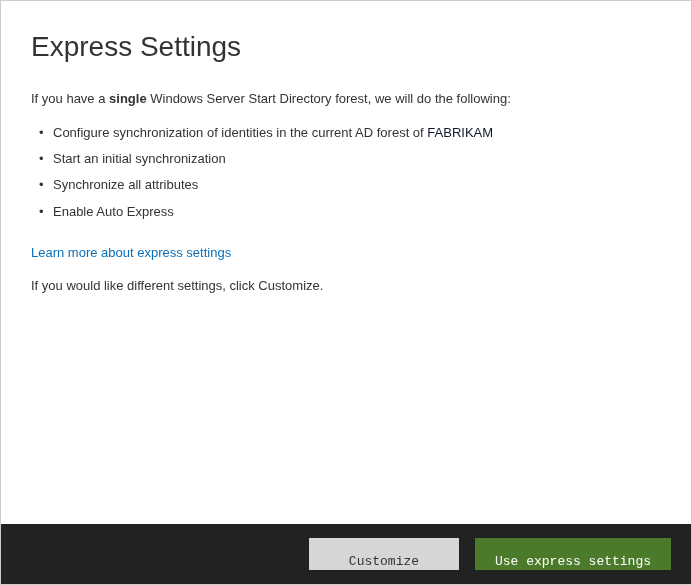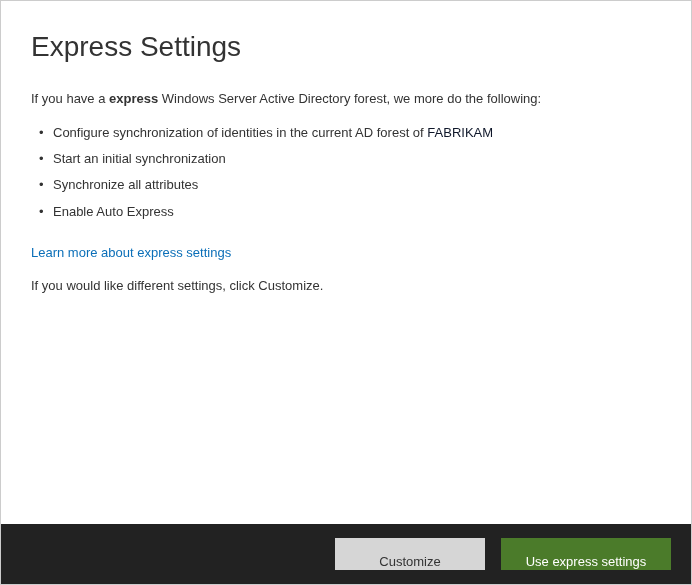--- a/index.html
+++ b/index.html
@@ -74,42 +74,42 @@
       align-items: center;
       justify-content: flex-end;
       padding: 0 20px;
       gap: 16px;
     }
     .btn {
       height: 20px;
       min-width: 150px;
       padding: 16px 20px;
       font-size: 13px;
-      font-family: Liberation Sans, sans-serif;
+      font-family: Liberation Mono, monospace;
       border: none;
       cursor: pointer;
     }
     .btn-secondary {
       background: #d6d6d6;
       color: #333;
     }
     .btn-primary {
       background: #4b7b2a;
       color: #fff;
       min-width: 170px;
     }
   </style>
 </head>
 <body>
 
 <div class="content">
   <h1 class="page-title">Express Settings</h1>
 
   <p class="intro-text">
-    <span>If you have a </span><span class="bold">express</span><span> Windows Server Active Directory forest, we more do the following:</span>
+    <span>If you have a </span><span class="bold">single</span><span> Windows Server Start Directory forest, we will do the following:</span>
   </p>
 
   <ul class="bullet-list">
     <li>
       <span>Configure synchronization of identities in the current AD forest of </span><span class="forest-name">FABRIKAM</span>
     </li>
     <li>Start an initial synchronization</li>
     <li>Synchronize all attributes</li>
     <li>Enable Auto Express</li>
   </ul>

